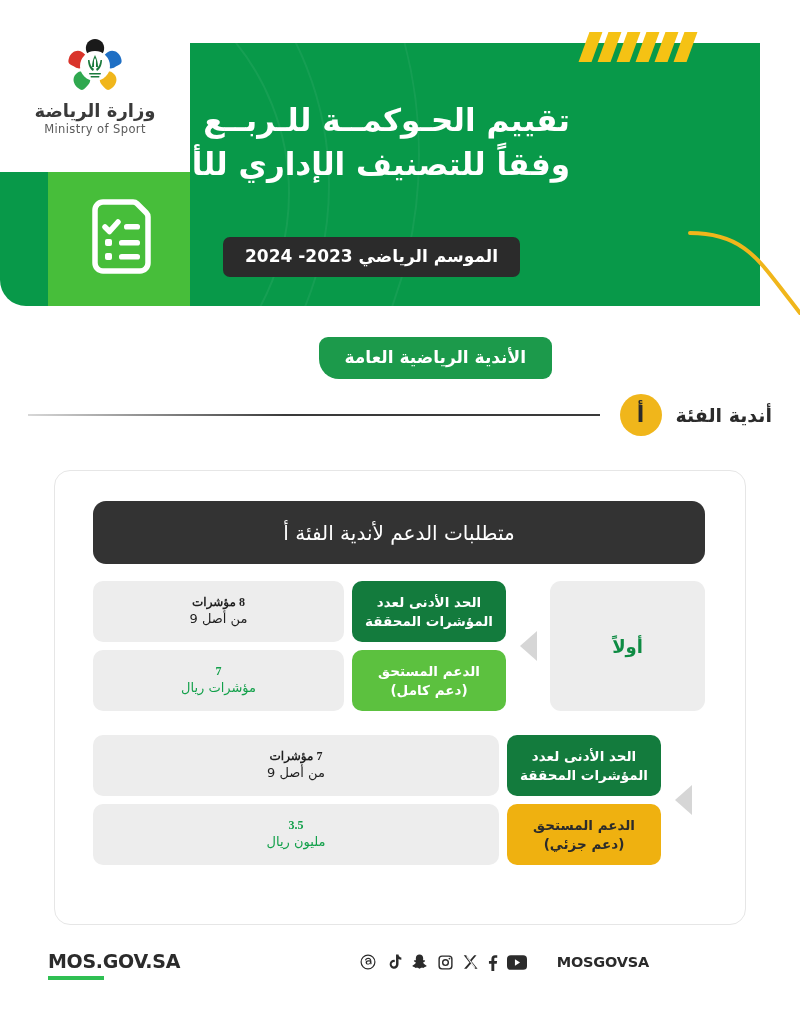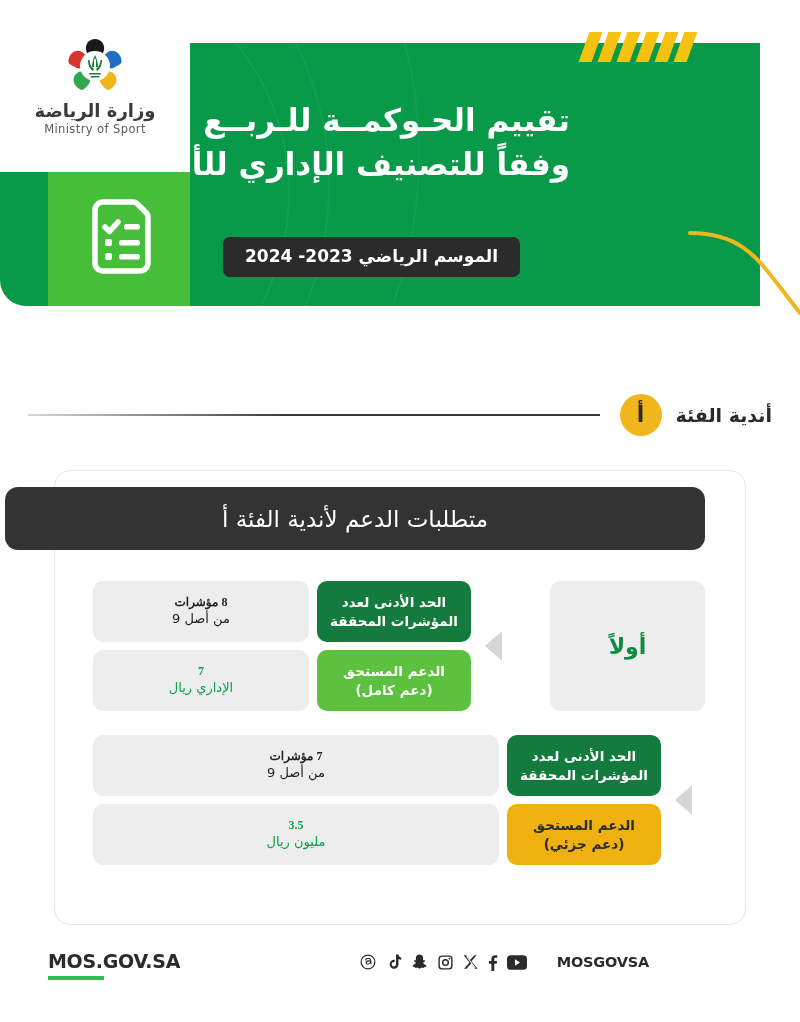--- a/index.html
+++ b/index.html
@@ -229,27 +229,27 @@
     width: 692px;
     height: 455px;
     background: #ffffff;
     border: 1.5px solid #E6E6E6;
     border-radius: 16px;
   }
 
   .card-head {
     position: absolute;
     right: 40px;
-    top: 16px;
-    width: 700px;
+    top: 30px;
+    width: 612px;
     height: 63px;
     background: #333333;
     border-radius: 13px;
     color: #ffffff;
-    font-size: 23px;
+    font-size: 20px;
     font-weight: 400;
     display: flex;
     align-items: center;
     justify-content: center;
   }
 
   .rows {
     position: absolute;
     right: 40px;
     top: 110px;
@@ -269,23 +269,22 @@
 
   .ordinal-cell {
     width: 155px;
     flex: none;
     background: #EDEDED;
     border-radius: 11px;
     display: flex;
     align-items: center;
     justify-content: center;
     color: #0E8B43;
-    font-size: 22px;
-    font-weight: 700;
-    margin-left: 35px;
+    font-size: 18px;
+    font-weight: 700;
   }
 
   .arrow-cell {
     width: 44px;
     flex: none;
     display: flex;
     align-items: center;
     justify-content: center;
   }
   .tri {
@@ -460,20 +459,21 @@
         <path d="M22 30 l4.5 4.5 L35 25" fill="none" stroke="#ffffff" stroke-width="5.5" stroke-linecap="round" stroke-linejoin="round"></path>
         <rect x="41" y="27" width="16" height="5.5" rx="2.6" fill="#ffffff"></rect>
         <rect x="22" y="42" width="7" height="7" rx="2" fill="#ffffff"></rect>
         <rect x="36" y="43" width="21" height="5.5" rx="2.6" fill="#ffffff"></rect>
         <rect x="22" y="56" width="7" height="7" rx="2" fill="#ffffff"></rect>
         <rect x="36" y="57" width="21" height="5.5" rx="2.6" fill="#ffffff"></rect>
       </svg>
     </div>
   </div>
 
+  <div class="pill-general">الأندية الرياضية العامة</div>
 
   <div class="cat-row">
     <span class="cat-label">أندية الفئة</span>
     <span class="cat-circle">أ</span>
     <span class="cat-rule"></span>
   </div>
 
   <div class="card">
 
     <div class="card-head">متطلبات الدعم لأندية الفئة أ</div>
@@ -496,21 +496,21 @@
               <span class="val-sub">من أصل 9</span>
             </div>
           </div>
           <div class="pair">
             <div class="pair-label lbl-light">
               <span>الدعم المستحق</span>
               <span>(دعم كامل)</span>
             </div>
             <div class="pair-value v-green">
               <span class="val-main">7</span>
-              <span class="val-sub">الإداري ريال</span>
+              <span class="val-sub">مؤشرات ريال</span>
             </div>
           </div>
         </div>
       </div>
 
       <div class="row">
         <div class="arrow-cell">
           <span class="tri"></span>
         </div>
         <div class="pairs">

